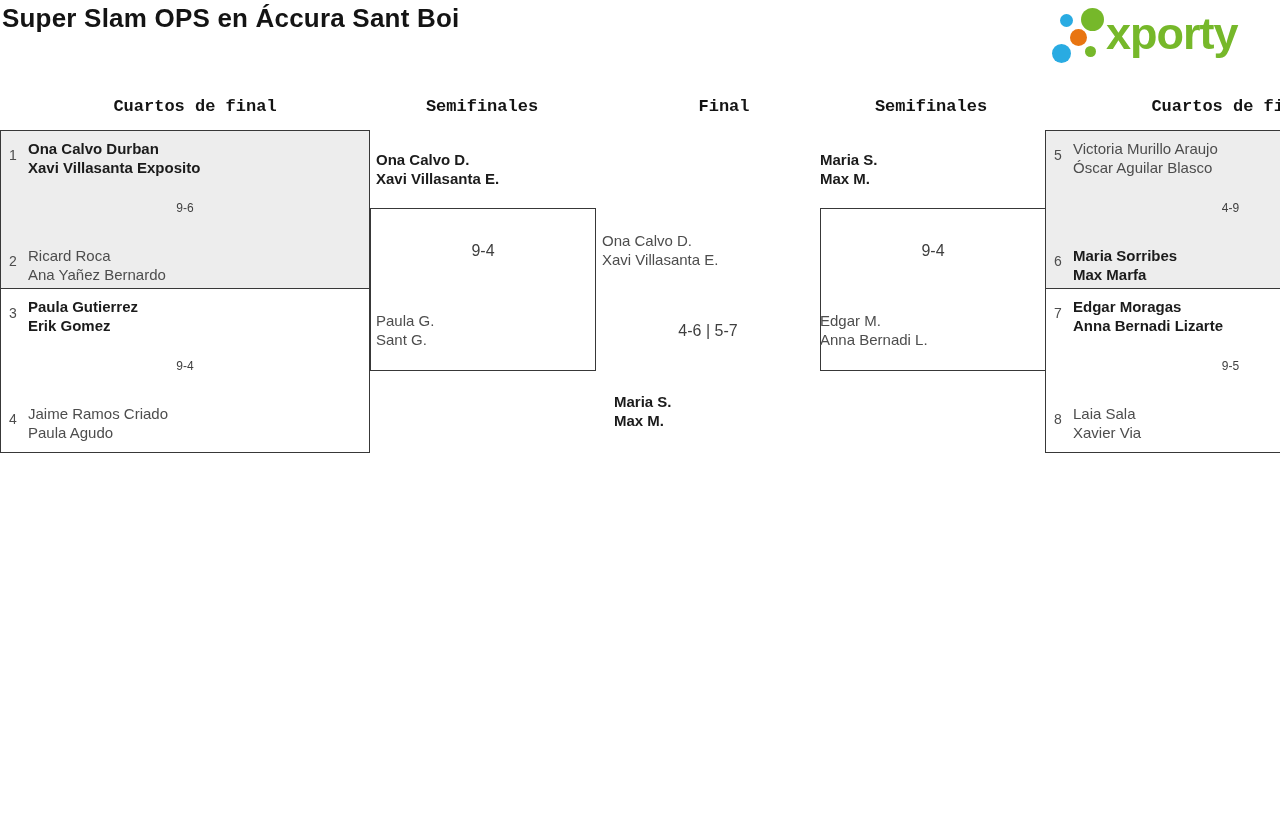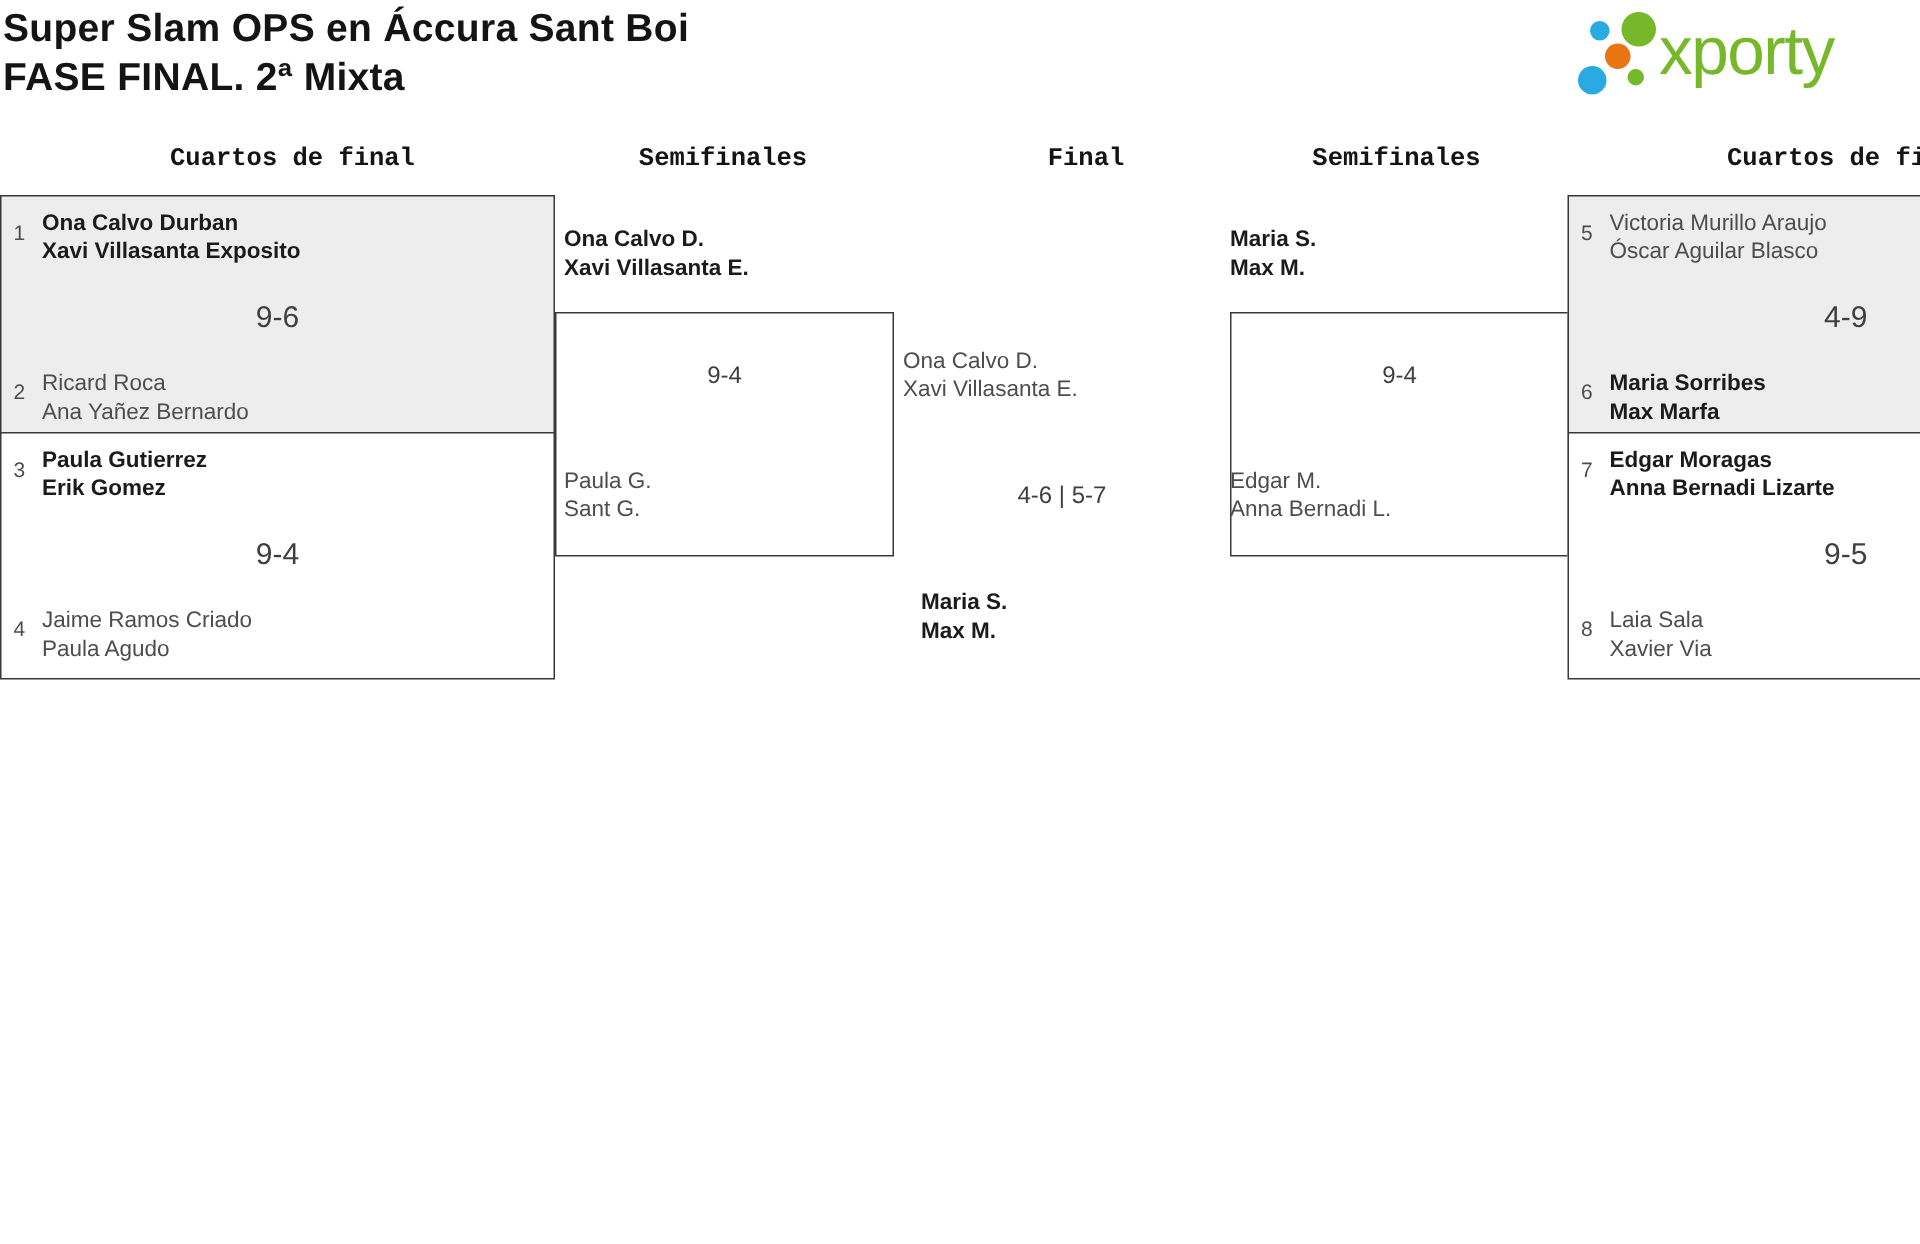--- a/index.html
+++ b/index.html
@@ -5,53 +5,52 @@
   * { margin:0; padding:0; box-sizing:border-box; }
   body { background:#ffffff; font-family:"Liberation Sans", sans-serif; }
   .canvas { position:relative; width:1280px; height:686px; background:#ffffff; overflow:hidden; }
   .abs { position:absolute; }
 
   
   .title-line { font-size:26px; font-weight:700; color:#141414; line-height:33px; letter-spacing:0.2px; }
 
   
   .logo-dot { position:absolute; border-radius:50%; }
-  .logo-word { position:absolute; left:1106px; top:8px; font-size:45px; font-weight:400;
+  .logo-word { position:absolute; left:1106px; top:8px; font-size:45px; font-weight:700;
                color:#76b82a; letter-spacing:-1px; }
 
   
   .round-header { position:absolute; top:97px; width:200px; text-align:center;
                   font-size:17px; font-weight:700; color:#141414;font-family:Liberation Mono, monospace; }
 
   
   .match-box { position:absolute; border:1px solid #383838; background:#ffffff; }
   .match-box.grey { background:#ededed; }
 
   .team { font-size:15px; line-height:19px; color:#4d4d4d; white-space:nowrap; }
   .team.winner { font-weight:700; color:#1b1b1b; }
   .seed { position:absolute; font-size:14px; color:#4d4d4d; }
-  .score { position:absolute; left:0; width:100%; text-align:center; font-size:20px; color:#3f3f3f; }
+  .score { position:absolute; left:0; width:100%; text-align:center; font-size:12px; color:#3f3f3f; }
   .score-free { position:absolute; text-align:center; font-size:16px; color:#3f3f3f; }
   .right-align { text-align:left; }
 
   
   .team-top { position:absolute; left:27px; top:8px; }
   .team-bottom { position:absolute; left:27px; top:115px; }
   .seed-top { left:8px; top:16px; }
   .seed-bottom { left:8px; top:122px; }
   .box-score { top:70px; }
 </style>
 </head>
 <body>
 
 <div class="canvas">
 
   <div class="abs" style="left:2px; top:2px;">
     <div class="title-line">Super Slam OPS en Áccura Sant Boi</div>
-    <div class="title-line">FASE FINAL. 2ª Mixta</div>
   </div>
 
   <div>
     <span class="logo-dot" style="left:1060px; top:14px; width:13px; height:13px; background:#29abe2;"></span>
     <span class="logo-dot" style="left:1081px; top:8px;  width:23px; height:23px; background:#76b82a;"></span>
     <span class="logo-dot" style="left:1070px; top:29px; width:17px; height:17px; background:#e87511;"></span>
     <span class="logo-dot" style="left:1052px; top:44px; width:19px; height:19px; background:#29abe2;"></span>
     <span class="logo-dot" style="left:1085px; top:46px; width:11px; height:11px; background:#76b82a;"></span>
     <span class="logo-word">xporty</span>
   </div>

